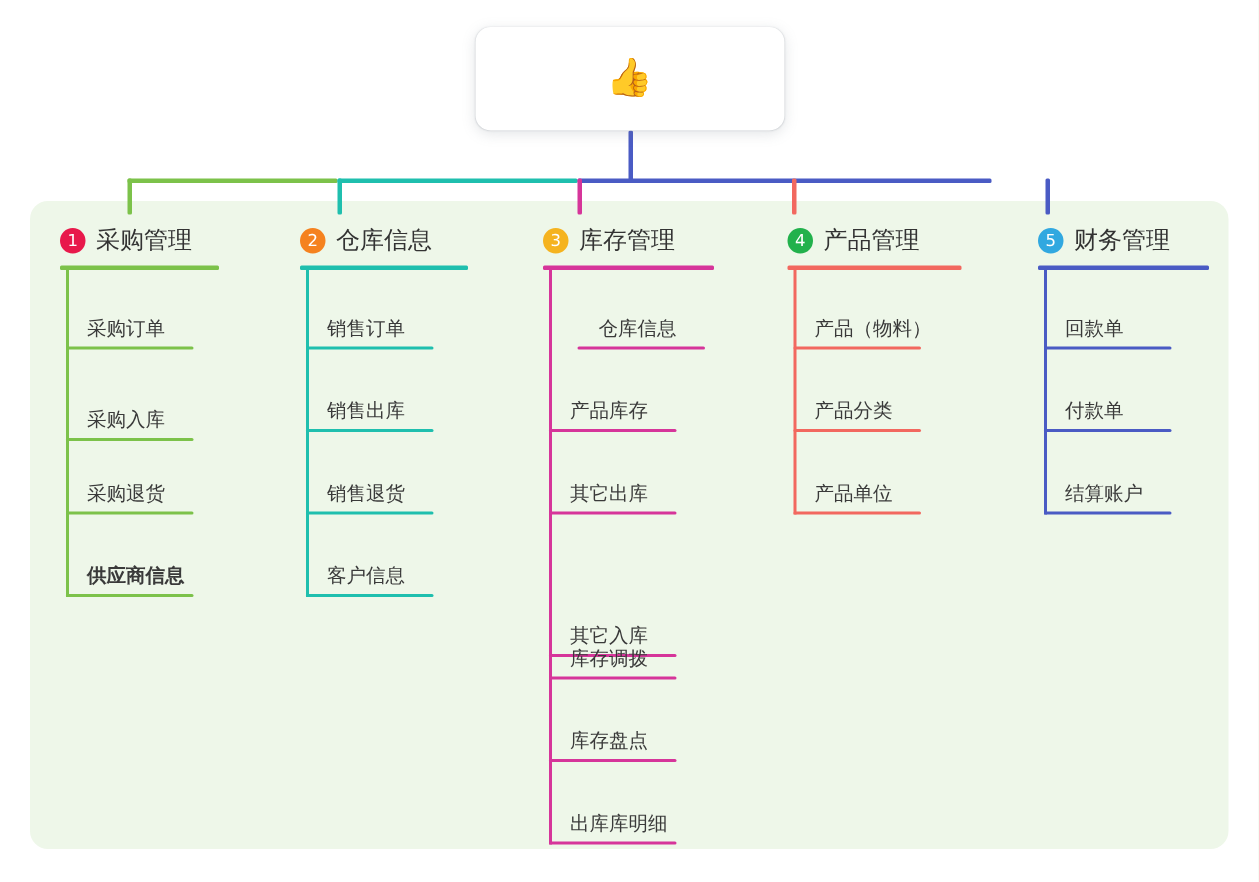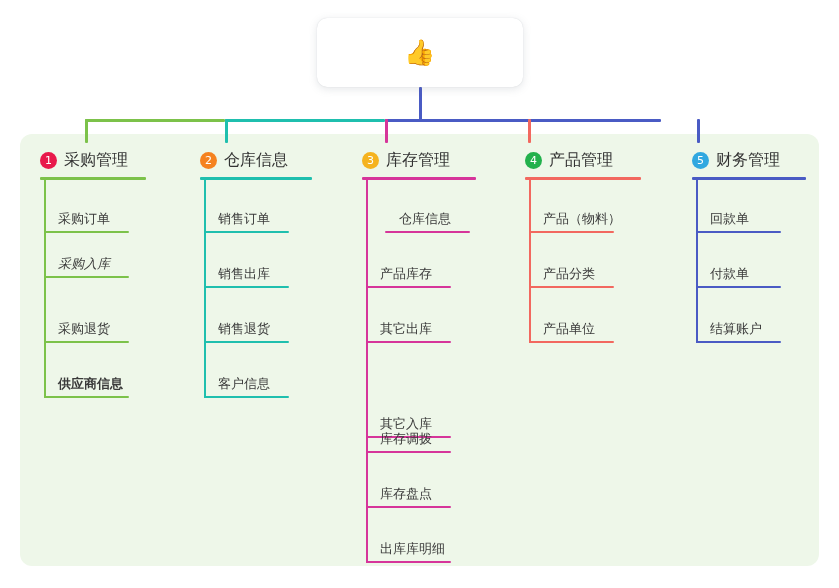--- a/index.html
+++ b/index.html
@@ -163,21 +163,21 @@
         <div class="col-head" style="top: 150px;">
           <span class="badge" style="background: rgb(232, 25, 75);">1</span>
           <span class="col-title">采购管理</span>
         </div>
         <div class="head-rule" style="left: 0px; top: 177px; width: 106px; background: rgb(124, 194, 74);"></div>
         <div class="spine" style="left: 4px; top: 180px; height: 218px; background: rgb(124, 194, 74);"></div>
         <div class="leaf" style="left: 4px; top: 210px; width: 85px; height: 23px;">
           <span class="leaf-label">采购订单</span>
           <div class="leaf-rule" style="top: 21px; width: 85px; background: rgb(124, 194, 74);"></div>
         </div>
-        <div class="leaf" style="left: 4px; top: 255px; width: 85px; height: 23px; font-style: italic;">
+        <div class="leaf" style="left: 4px; top: 271px; width: 85px; height: 23px;">
           <span class="leaf-label">采购入库</span>
           <div class="leaf-rule" style="top: 21px; width: 85px; background: rgb(124, 194, 74);"></div>
         </div>
         <div class="leaf" style="left: 4px; top: 320px; width: 85px; height: 23px;">
           <span class="leaf-label">采购退货</span>
           <div class="leaf-rule" style="top: 21px; width: 85px; background: rgb(124, 194, 74);"></div>
         </div>
         <div class="leaf" style="left: 4px; top: 375px; width: 85px; height: 23px; font-weight: bold;">
           <span class="leaf-label">供应商信息</span>
           <div class="leaf-rule" style="top: 21px; width: 85px; background: rgb(124, 194, 74);"></div>

